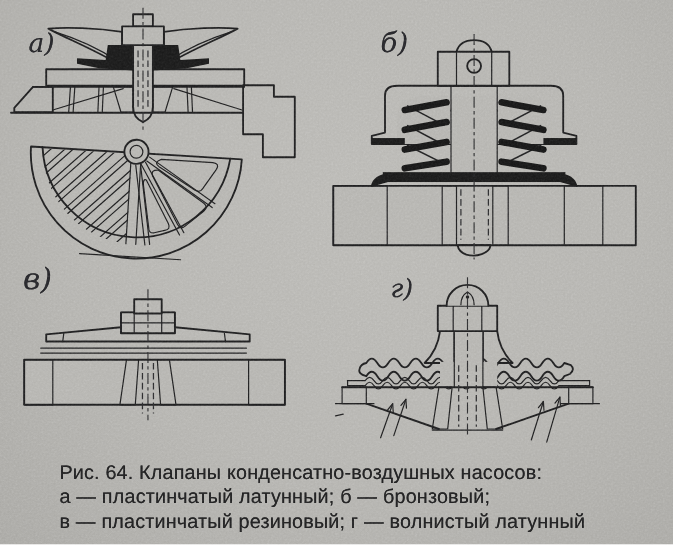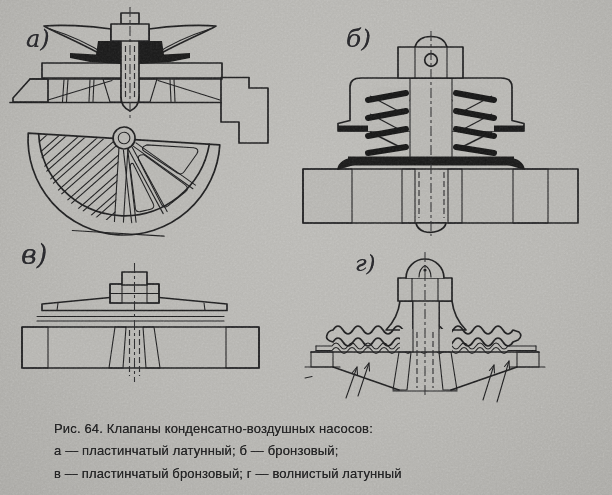--- a/index.html
+++ b/index.html
@@ -16,21 +16,21 @@
   .cl{fill:none; stroke:#2a2a2c; stroke-width:1.05; stroke-dasharray:10 3 3 3;}
   .hid{fill:none; stroke:#2a2a2c; stroke-width:1.15; stroke-dasharray:6 3;}
   .coil{fill:none; stroke:#161616; stroke-width:6; stroke-linecap:round;}
   .coilthin{fill:none; stroke:#1d1d1e; stroke-width:1.4;}
   .plabel{
     position:absolute; color:#232327; font-family:"DejaVu Serif", serif;
     font-style:italic; line-height:1; text-shadow:0 0 0.6px rgba(30,30,30,.75);
   }
   .caption{
     position:absolute; left:54px; top:418px; width:540px;
-    color:#1e1e1f; font-size:13px; line-height:22.4px; letter-spacing:0.15px;
+    color:#1e1e1f; font-size:18px; line-height:22.4px; letter-spacing:0.15px;
     text-shadow:0 0 0.5px rgba(25,25,25,.85);
   }
   .noise{position:absolute; left:0; top:0; mix-blend-mode:soft-light; opacity:.6; pointer-events:none;}
 </style>
 </head>
 <body>
 
 <div class="page">
 
   <svg class="art" width="612" height="495" viewBox="0 0 612 495">
@@ -281,21 +281,21 @@
   </svg>
 
   <div class="plabel" style="left:26px; top:27px; font-size:24px;">а)</div>
   <div class="plabel" style="left:346px; top:26px; font-size:25px;">б)</div>
   <div class="plabel" style="left:21px; top:241px; font-size:27px;">в)</div>
   <div class="plabel" style="left:355px; top:252px; font-size:23px;">г)</div>
 
   <div class="caption">
     <div>Рис. 64. Клапаны конденсатно-воздушных насосов:</div>
     <div>а — пластинчатый латунный; б — бронзовый;</div>
-    <div>в — пластинчатый бронзовый; г — волнистый латунный</div>
+    <div>в — пластинчатый резиновый; г — волнистый латунный</div>
   </div>
 
   <svg class="noise" width="612" height="495">
     <filter id="grain">
       <feTurbulence type="fractalNoise" baseFrequency="0.55" numOctaves="3" stitchTiles="stitch"></feTurbulence>
       <feColorMatrix type="saturate" values="0"></feColorMatrix>
     </filter>
     <rect width="612" height="495" filter="url(#grain)"></rect>
   </svg>
 </div>

